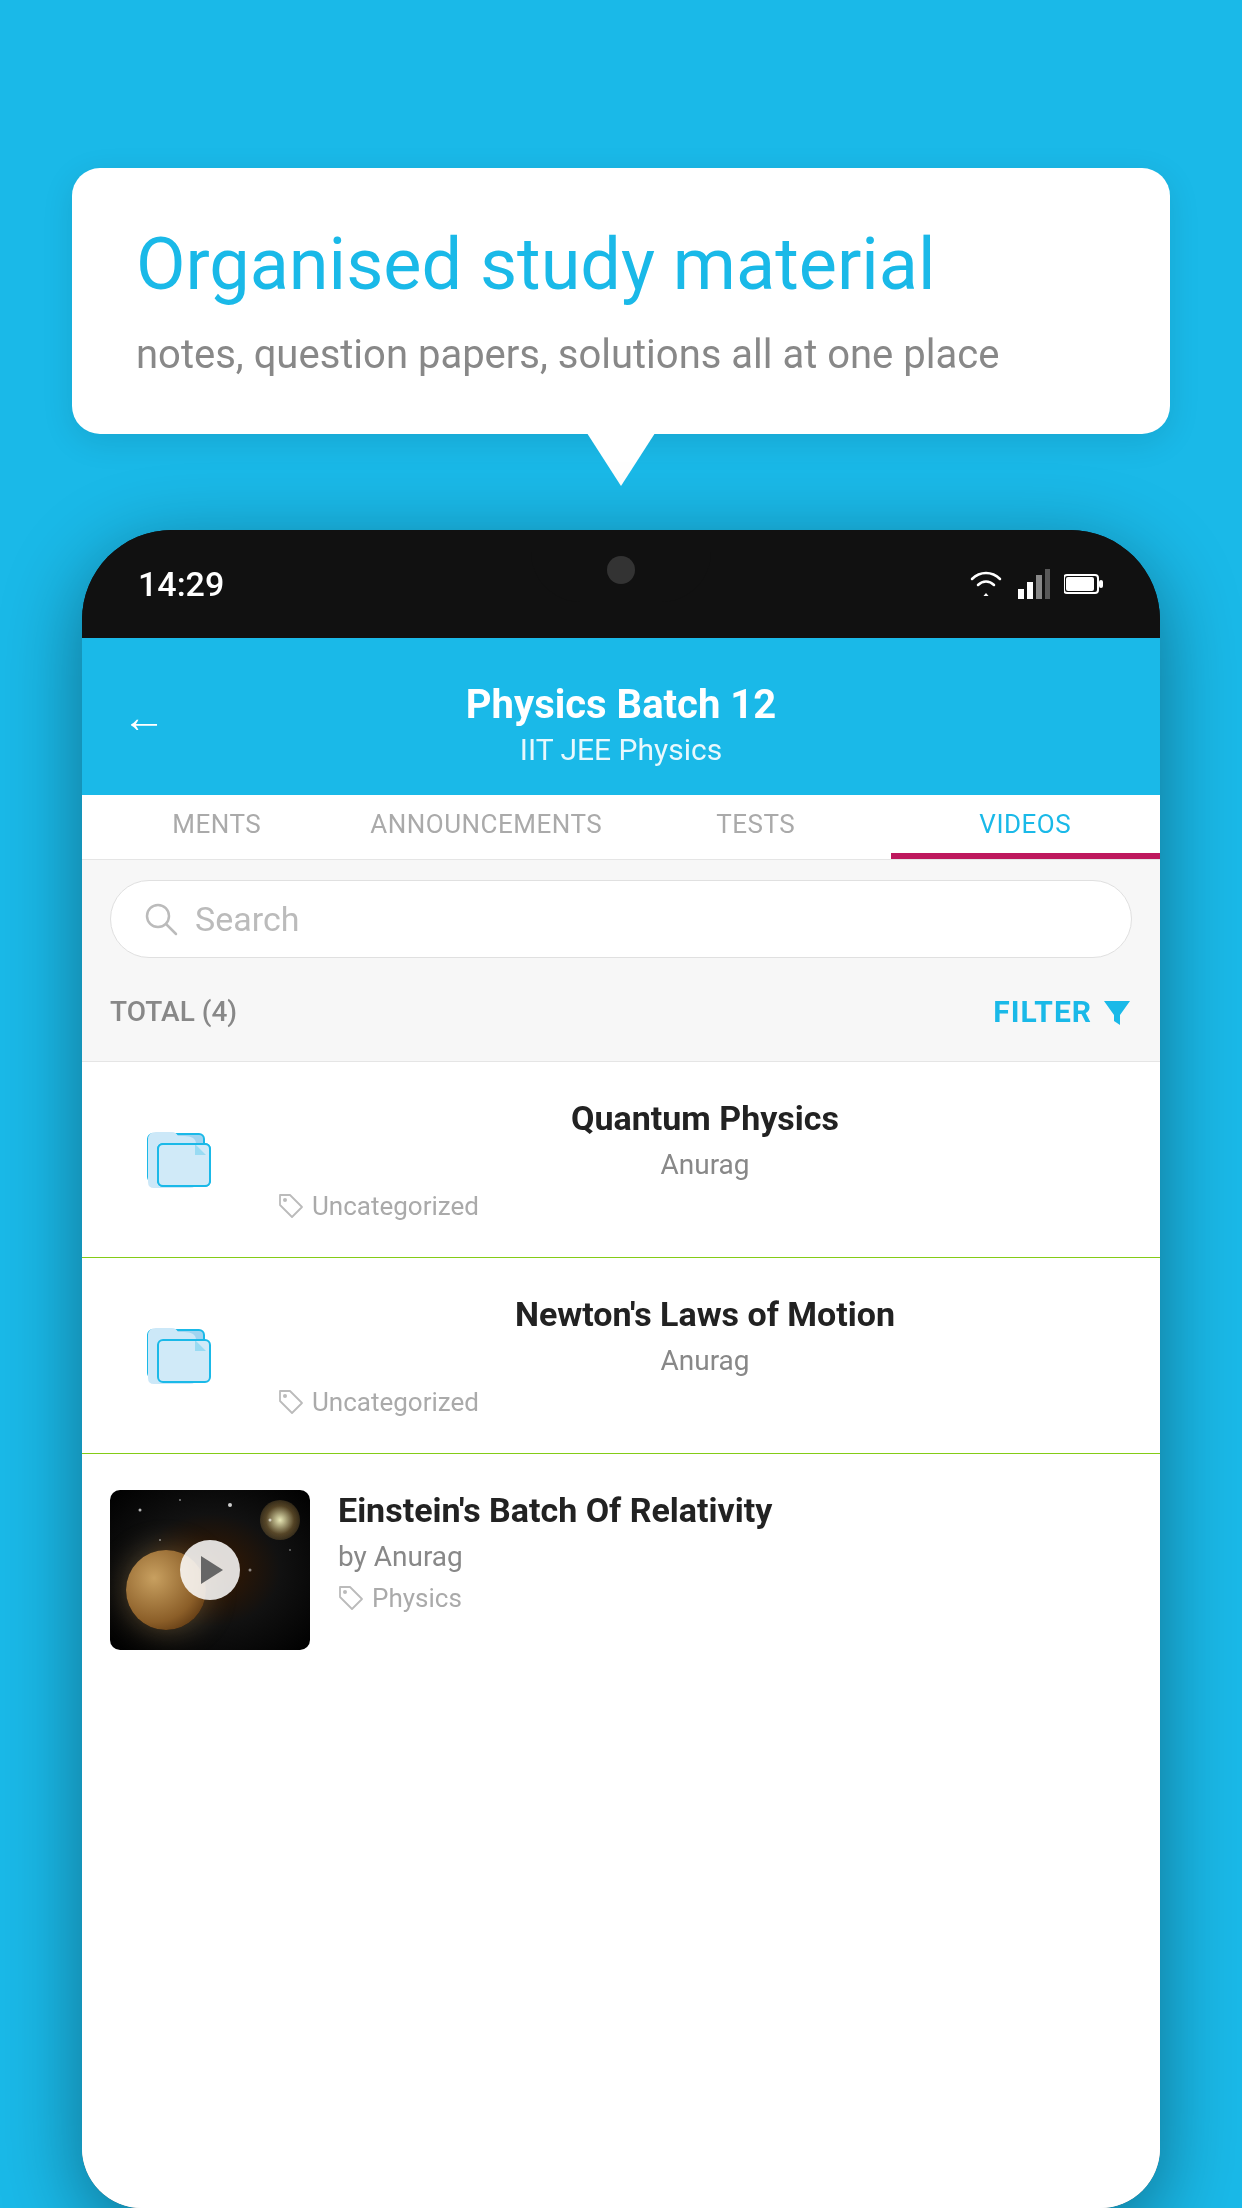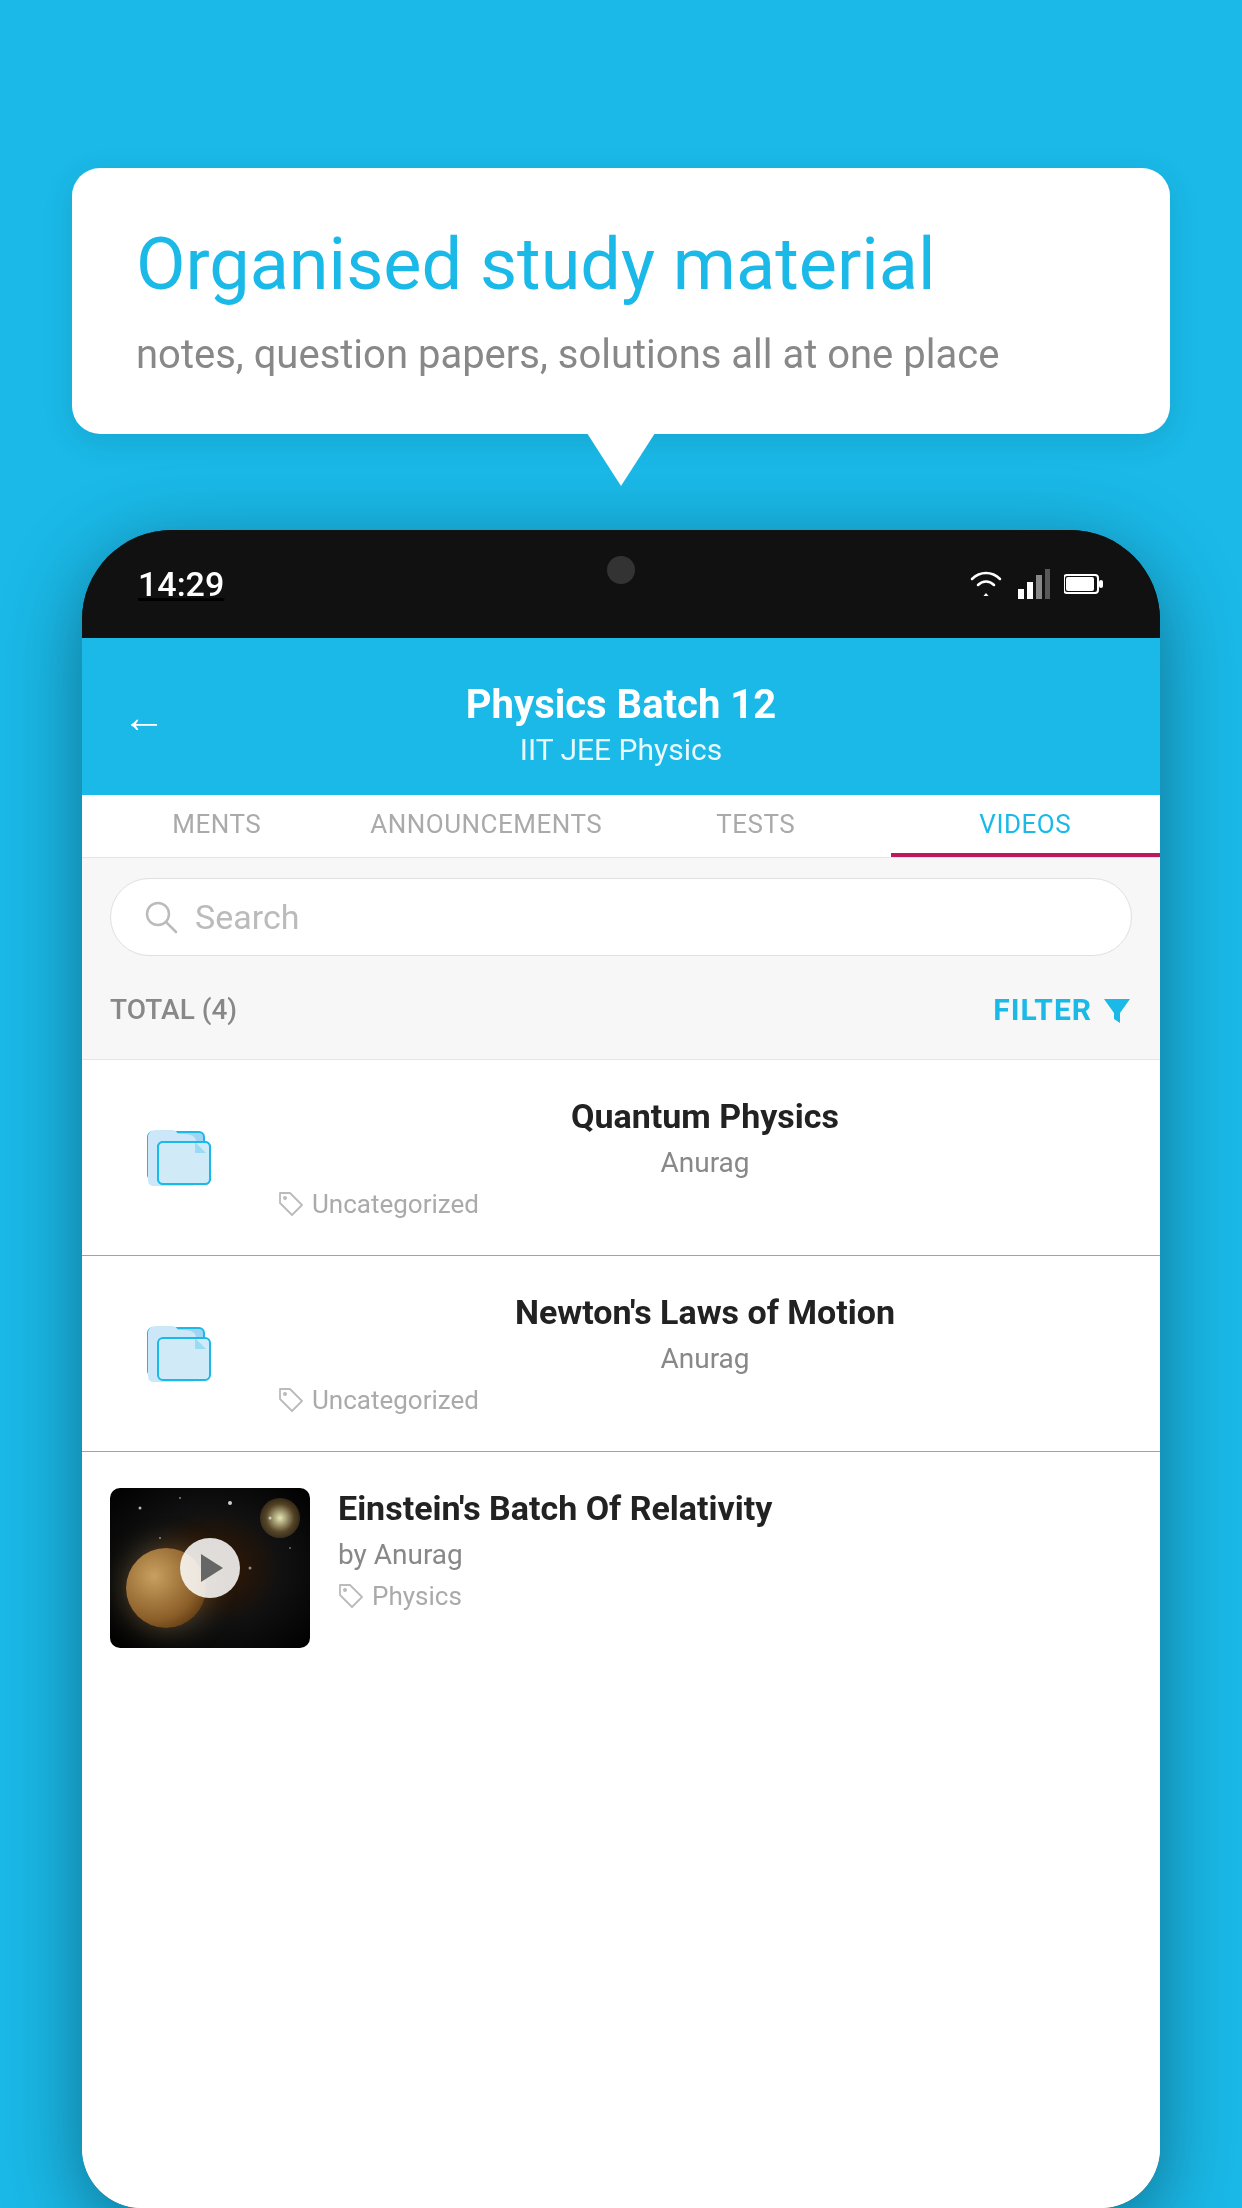--- a/index.html
+++ b/index.html
@@ -65,21 +65,20 @@
 
     
     .phone-top-bar {
       background: #111;
       height: 108px;
       position: relative;
       display: flex;
       align-items: center;
       justify-content: space-between;
       padding: 0 56px;
-      text-decoration: underline;
     }
     .status-time {
       color: #fff;
       font-size: 34px;
       font-weight: 500;
     }
     .notch {
       position: absolute;
       top: 0;
       left: 50%;
@@ -157,21 +156,21 @@
       text-align: center;
       font-size: 26px;
       font-weight: 400;
       color: #aaa;
       letter-spacing: 0.5px;
       cursor: pointer;
       white-space: nowrap;
     }
     .tab.active {
       color: #1ab9e8;
-      border-bottom: 4px solid #be185d;
+      border-bottom: 6px solid #be185d;
     }
 
     
     .search-bar-container {
       padding: 20px 28px;
       background: #f7f7f7;
     }
     .search-bar {
       background: #fff;
       border-radius: 40px;

